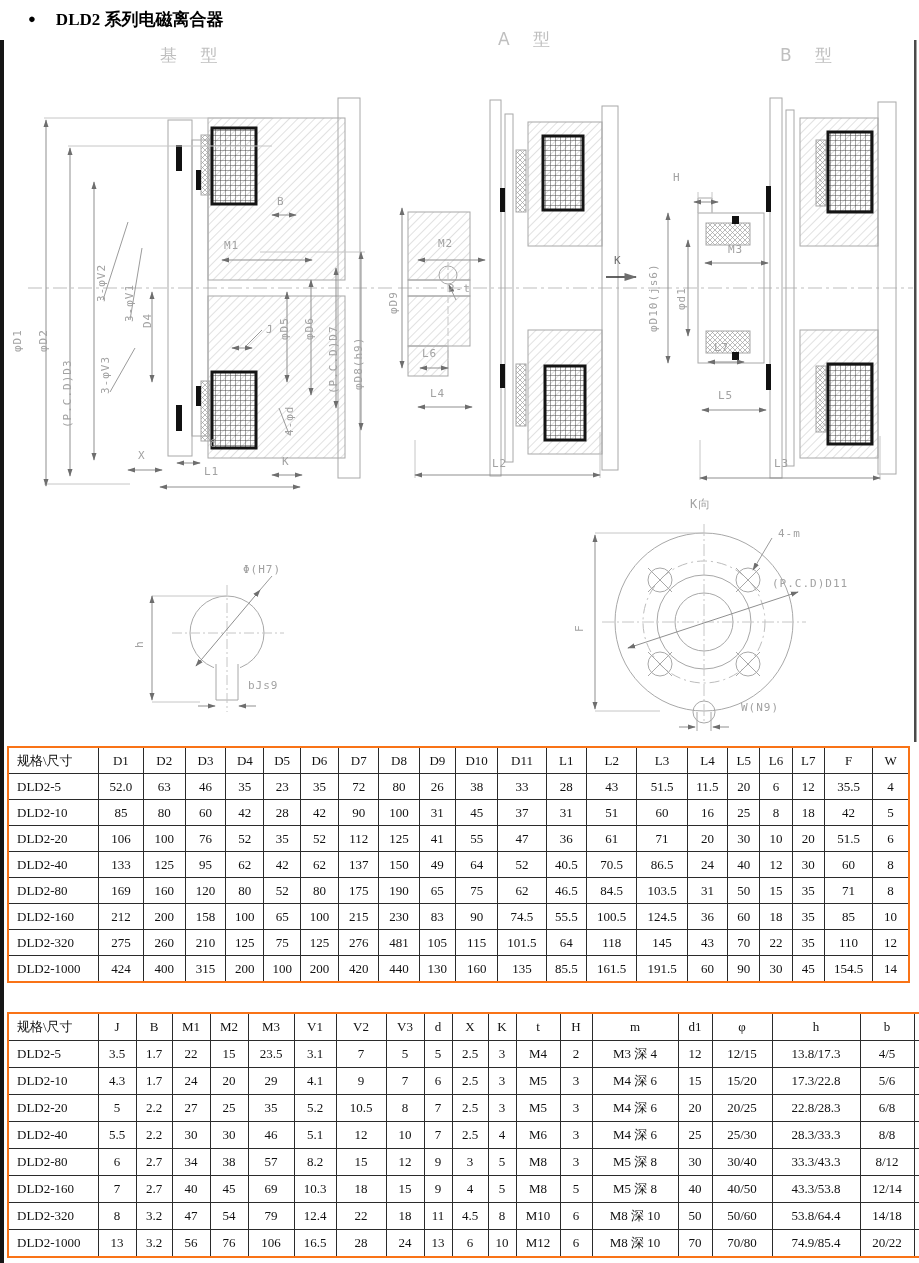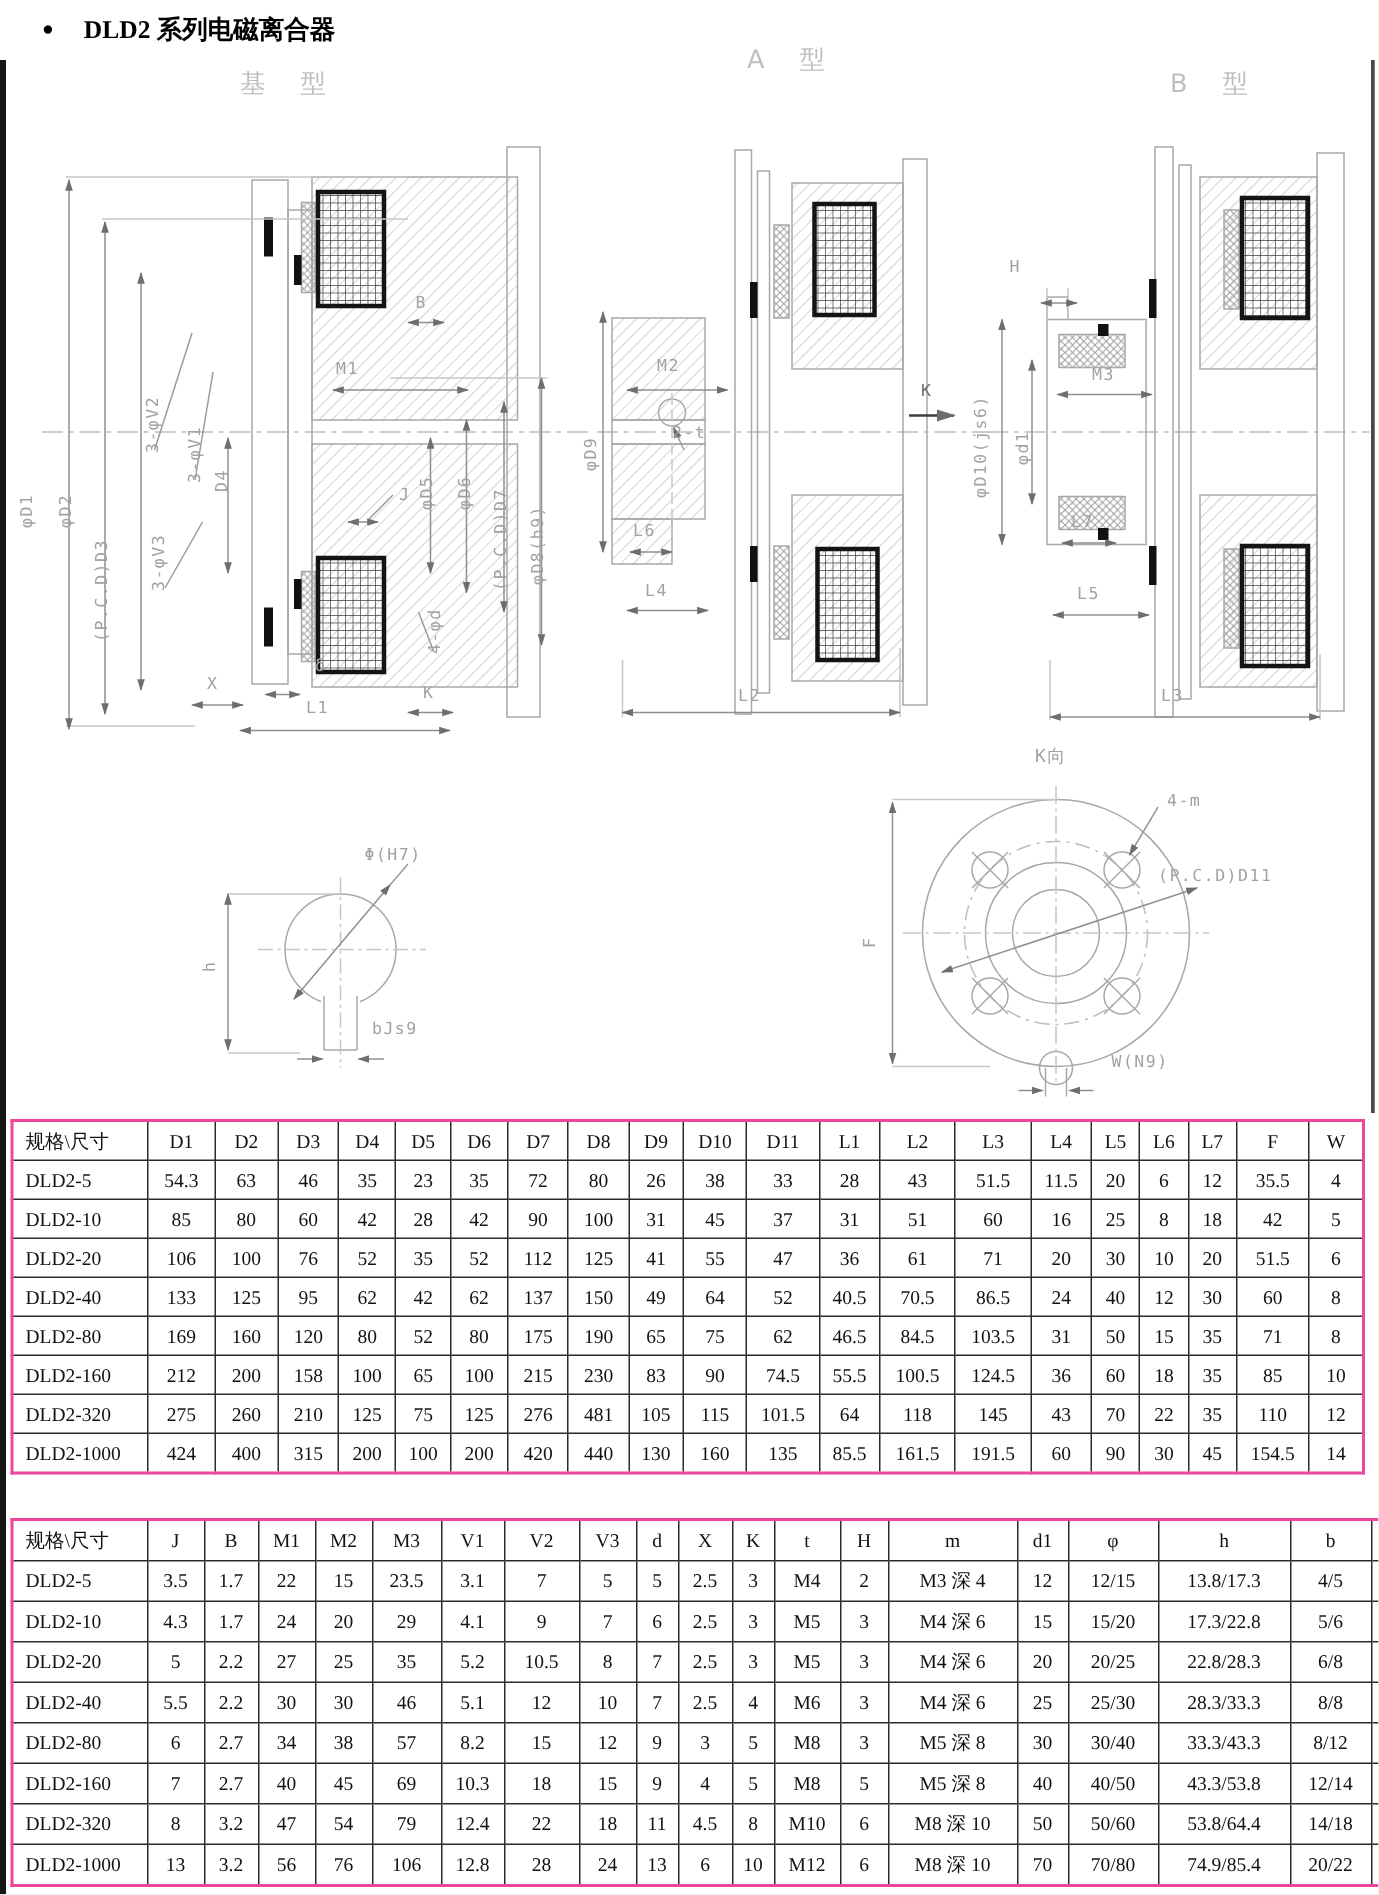--- a/index.html
+++ b/index.html
@@ -8,21 +8,21 @@
   .title{position:absolute;left:28px;top:8px;font-size:17px;font-weight:bold;color:#000;
          font-family:"Liberation Serif",serif;white-space:nowrap;}
   .title .bullet{display:inline-block;margin-right:20px;font-size:13px;vertical-align:2px;}
   svg.draw{position:absolute;left:0;top:0;}
   .dlabel{position:absolute;color:#a2a2a2;font-family:"DejaVu Sans Mono",monospace;
           font-size:11px;letter-spacing:1px;white-space:nowrap;line-height:12px;}
   .rot{transform:rotate(-90deg);transform-origin:0 0;}
   .typelabel{position:absolute;color:#bfbfbf;font-size:17px;letter-spacing:9px;
              font-family:"DejaVu Sans",sans-serif;white-space:nowrap;}
   table.dim{position:absolute;border-collapse:collapse;table-layout:fixed;background:#fff;
-            border:2px solid #ec4899;}
+            border:2px solid #f97316;}
   #t1{left:7px;top:746px;width:903px;}
   #t2{left:7px;top:1012px;width:898px;}
   table.dim th,table.dim td{border:1px solid #2b2b2b;text-align:center;font-weight:normal;
        font-size:13px;padding:0;overflow:hidden;white-space:nowrap;
        font-family:"Liberation Serif",serif;color:#111;}
   #t1 th,#t1 td{height:25px;}
   #t2 th,#t2 td{height:26px;}
   table.dim th:first-child,table.dim td:first-child{text-align:left;padding-left:8px;}
 </style>
 </head>
@@ -326,21 +326,21 @@
           <th>L5</th>
           <th>L6</th>
           <th>L7</th>
           <th>F</th>
           <th>W</th>
         </tr>
       </thead>
       <tbody>
         <tr>
           <td>DLD2-5</td>
-          <td>54.3</td>
+          <td>52.0</td>
           <td>63</td>
           <td>46</td>
           <td>35</td>
           <td>23</td>
           <td>35</td>
           <td>72</td>
           <td>80</td>
           <td>26</td>
           <td>38</td>
           <td>33</td>
@@ -720,21 +720,21 @@
           <td>14/18</td>
           <td>0.5</td>
         </tr>
         <tr>
           <td>DLD2-1000</td>
           <td>13</td>
           <td>3.2</td>
           <td>56</td>
           <td>76</td>
           <td>106</td>
-          <td>12.8</td>
+          <td>16.5</td>
           <td>28</td>
           <td>24</td>
           <td>13</td>
           <td>6</td>
           <td>10</td>
           <td>M12</td>
           <td>6</td>
           <td>M8 深 10</td>
           <td>70</td>
           <td>70/80</td>

